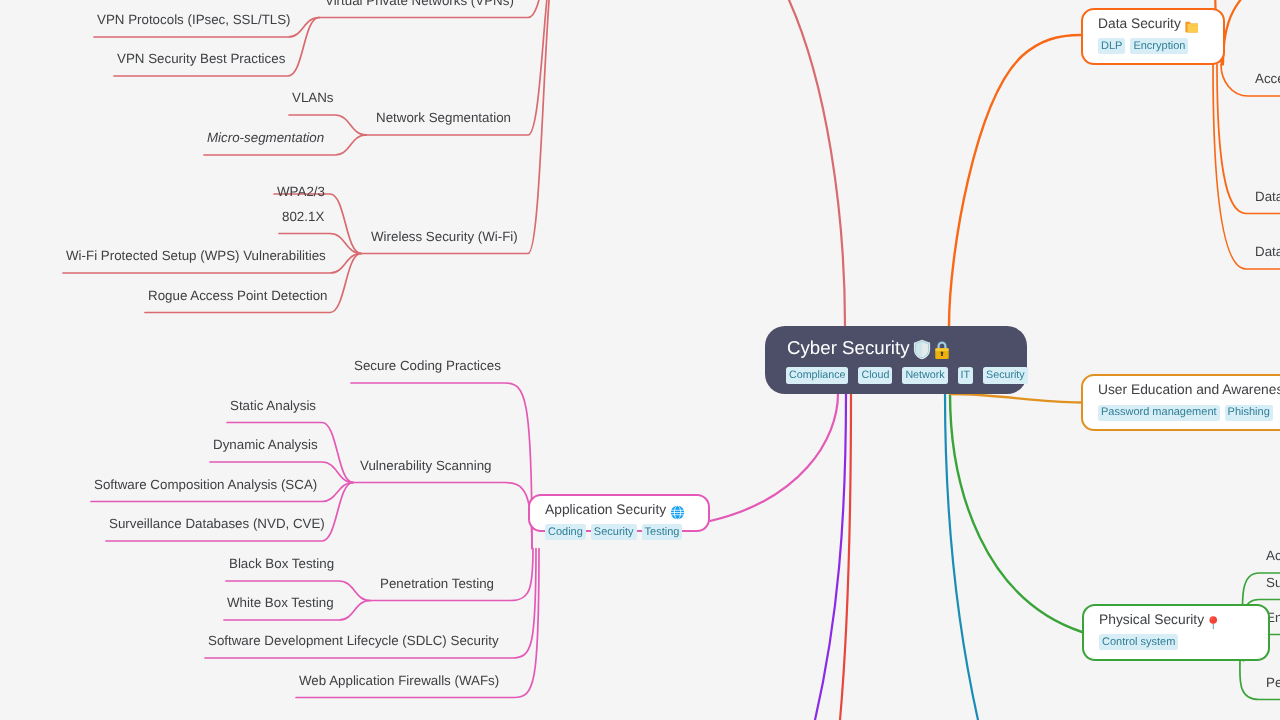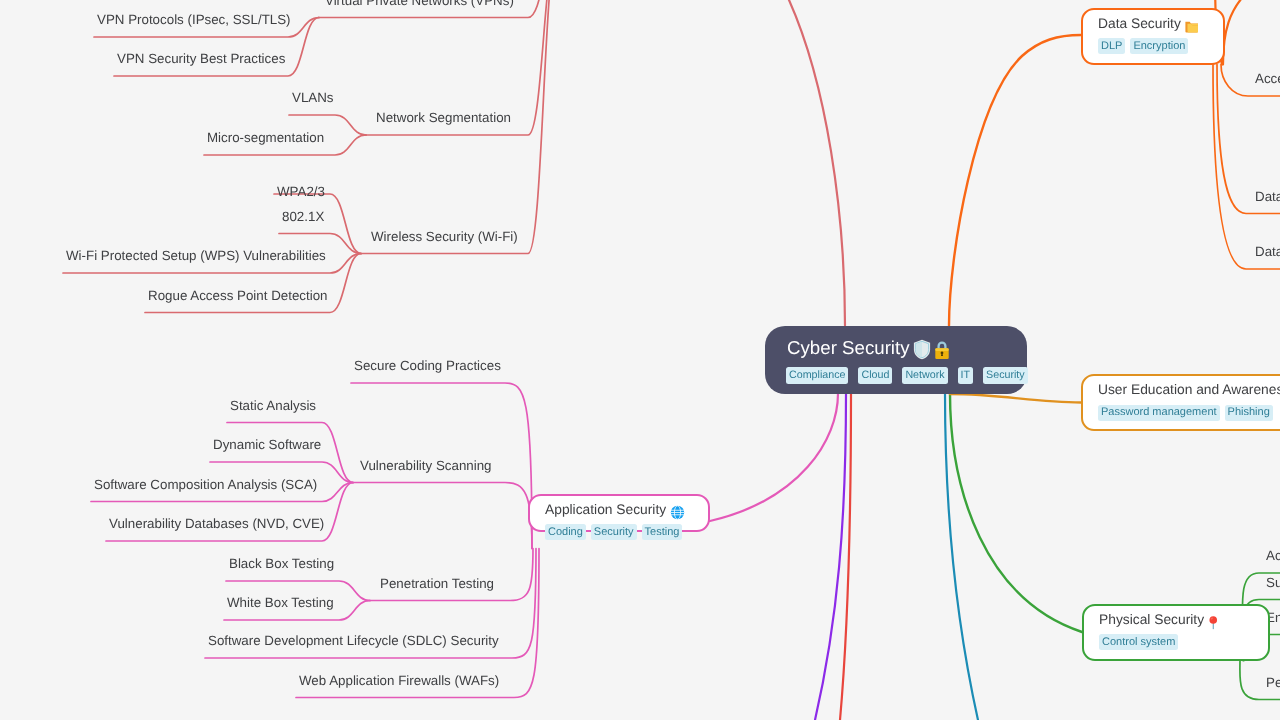--- a/index.html
+++ b/index.html
@@ -71,32 +71,32 @@
       <path d="M1420,573 L1259,573 C1237,573 1243,607 1243,660.5" fill="none" stroke="#3aa33a" stroke-width="1.7" stroke-linecap="round"></path>
       <path d="M1380,599.5 L1259,599.5 C1237,599.5 1243.5,627.5 1243.5,660.5" fill="none" stroke="#3aa33a" stroke-width="1.7" stroke-linecap="round"></path>
       <path d="M1420,634.5 L1259,634.5 C1237,634.5 1244,648.5 1244,660.5" fill="none" stroke="#3aa33a" stroke-width="1.7" stroke-linecap="round"></path>
       <path d="M1400,699.5 L1259,699.5 C1237,699.5 1240,677.5 1240,660.5" fill="none" stroke="#3aa33a" stroke-width="1.7" stroke-linecap="round"></path>
     </svg>
 <div class="leaf" style="left: 325px; top: -7.5px;">Virtual Private Networks (VPNs)</div>
     <div class="leaf" style="left: 97px; top: 12px;">VPN Protocols (IPsec, SSL/TLS)</div>
     <div class="leaf" style="left: 117px; top: 51px;">VPN Security Best Practices</div>
     <div class="leaf" style="left: 376px; top: 110px;">Network Segmentation</div>
     <div class="leaf" style="left: 292px; top: 90px;">VLANs</div>
-    <div class="leaf" style="left: 207px; top: 130px;">Micro-segmentation</div>
+    <div class="leaf" style="left: 207px; top: 130px; font-style: italic;">Micro-segmentation</div>
     <div class="leaf" style="left: 371px; top: 228.5px;">Wireless Security (Wi-Fi)</div>
     <div class="leaf" style="left: 277px; top: 184px;">WPA2/3</div>
     <div class="leaf" style="left: 282px; top: 208.5px;">802.1X</div>
     <div class="leaf" style="left: 66px; top: 248px;">Wi-Fi Protected Setup (WPS) Vulnerabilities</div>
     <div class="leaf" style="left: 148px; top: 287.5px;">Rogue Access Point Detection</div>
     <div class="leaf" style="left: 360px; top: 457.5px;">Vulnerability Scanning</div>
     <div class="leaf" style="left: 354px; top: 358px; text-align: center;">Secure Coding Practices</div>
     <div class="leaf" style="left: 230px; top: 397.5px;">Static Analysis</div>
-    <div class="leaf" style="left: 213px; top: 437px;">Dynamic Software</div>
+    <div class="leaf" style="left: 213px; top: 437px;">Dynamic Analysis</div>
     <div class="leaf" style="left: 94px; top: 476.5px;">Software Composition Analysis (SCA)</div>
-    <div class="leaf" style="left: 109px; top: 516px;">Vulnerability Databases (NVD, CVE)</div>
+    <div class="leaf" style="left: 109px; top: 516px;">Surveillance Databases (NVD, CVE)</div>
     <div class="leaf" style="left: 380px; top: 575.5px;">Penetration Testing</div>
     <div class="leaf" style="left: 229px; top: 556px;">Black Box Testing</div>
     <div class="leaf" style="left: 227px; top: 595px;">White Box Testing</div>
     <div class="leaf" style="left: 208px; top: 633px;">Software Development Lifecycle (SDLC) Security</div>
     <div class="leaf" style="left: 299px; top: 672.5px;">Web Application Firewalls (WAFs)</div>
     <div class="leaf" style="left: 1255px; top: 71px;">Access Control</div>
     <div class="leaf" style="left: 1255px; top: 188.5px;">Data Classification</div>
     <div class="leaf" style="left: 1255px; top: 244px;">Data Backup and Recovery</div>
     <div class="leaf" style="left: 1266px; top: 548px;">Access Control Systems</div>
     <div class="leaf" style="left: 1266px; top: 574.5px;">Surveillance</div>

